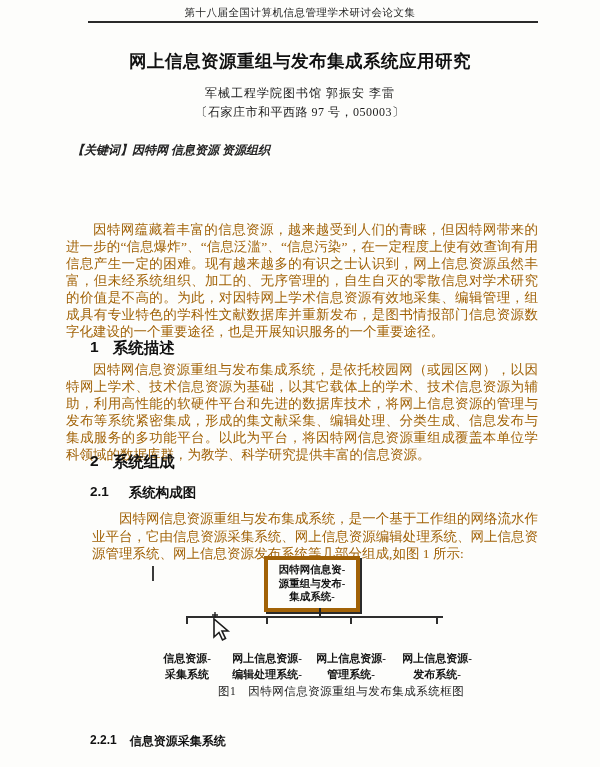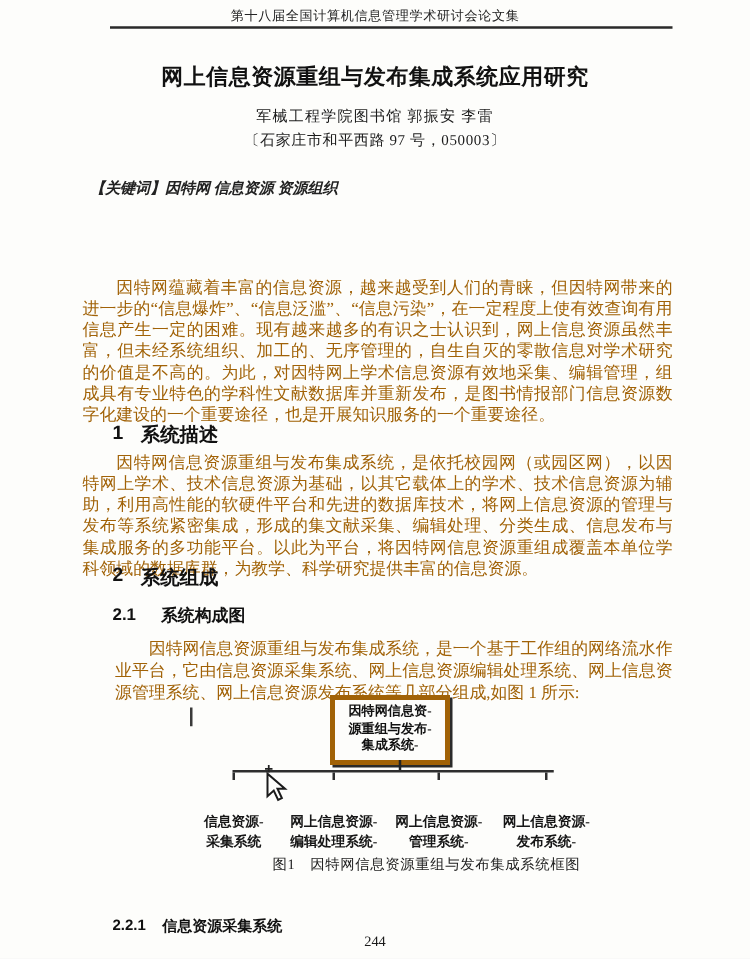--- a/index.html
+++ b/index.html
@@ -144,15 +144,14 @@
 
     <div class="abs fig-caption">图1　因特网信息资源重组与发布集成系统框图</div>
   </div>
 
 
   <div class="abs h-small h221">
     <span>2.2.1</span>
     <span>信息资源采集系统</span>
   </div>
 
-  <div class="abs center page-number">244</div>
 
 </div>
 
 </body></html>

